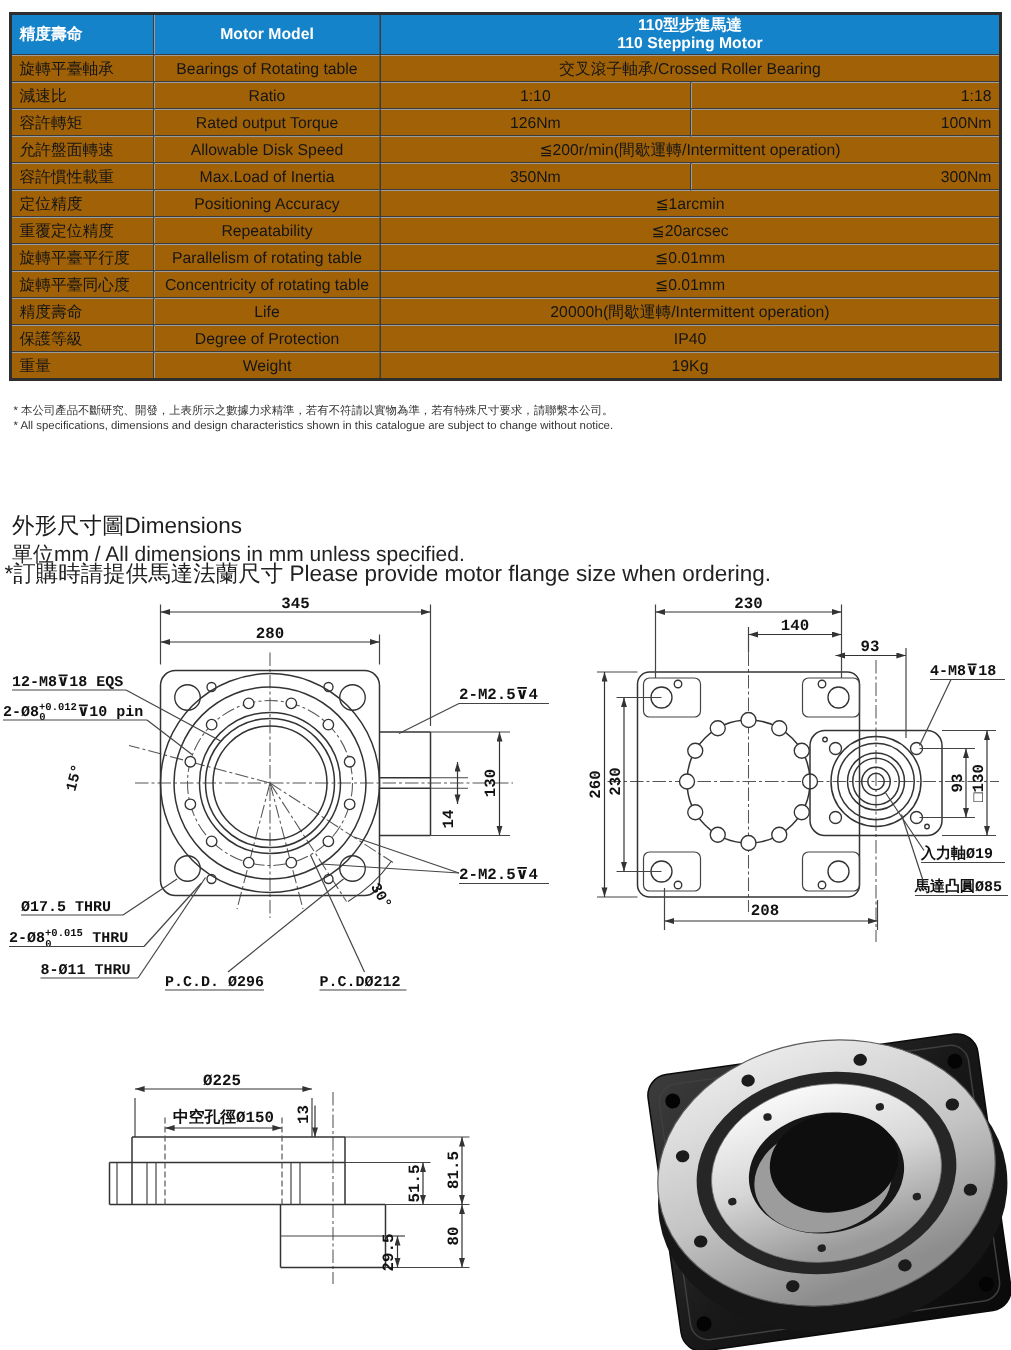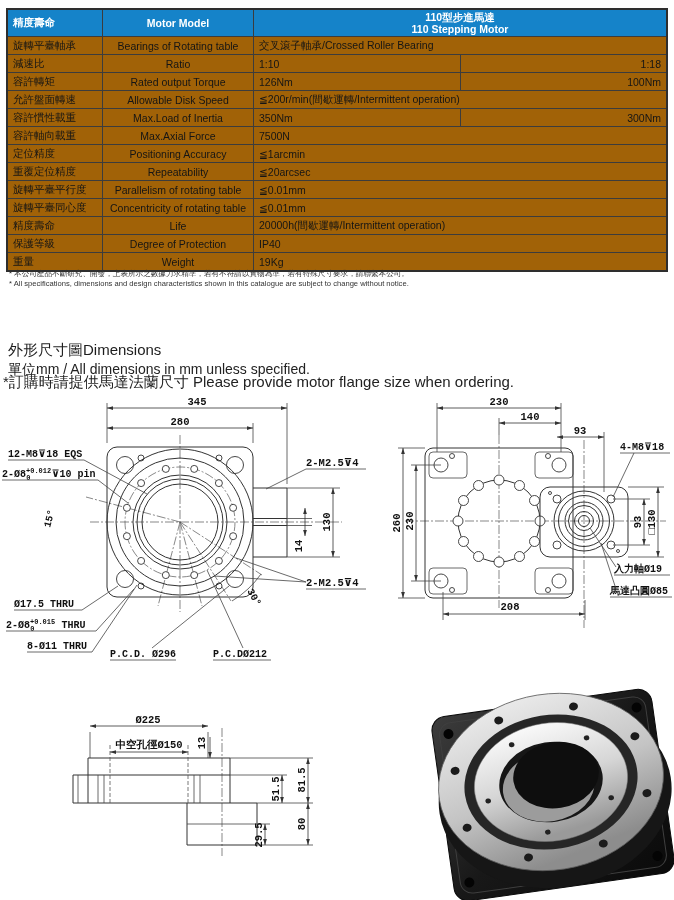--- a/index.html
+++ b/index.html
@@ -7,21 +7,21 @@
         font-family:"Liberation Sans","DejaVu Sans",sans-serif;color:#111;overflow:hidden;}
 
   
   .spec-wrap{position:absolute;left:6px;top:8px;}
   table.spec{border-collapse:collapse;table-layout:fixed;width:662px;font-size:10.5px;
              border:2px solid #2e2e2e;}
   table.spec td{border:1px solid #3c3c3c;height:17px;padding:0 5px;background:#a16207;
                 color:#151515;white-space:nowrap;overflow:hidden;}
   td.c1{width:84px;background:#d9e8f6;}
   td.c2{width:140px;text-align:center;}
-  td.v1{width:218px;text-align:left;}
+  td.v1{width:218px;text-align:center;}
   td.v2{width:210px;text-align:right;}
   tr.hdr td{background:#1583c9;color:#fff;font-weight:bold;height:26px;}
   tr.hdr td.model{text-align:center;line-height:12.5px;font-size:10.5px;}
 
   .footnotes{position:absolute;left:9px;top:269px;font-size:7.6px;line-height:10px;color:#333;}
 
   
   .dim-title{position:absolute;left:8px;top:341px;font-size:15px;color:#1c1c1c;}
   .dim-note1{position:absolute;left:8px;top:361px;font-size:14px;color:#222;}
   .dim-note2{position:absolute;left:3px;top:373px;font-size:15px;color:#222;}
@@ -75,25 +75,20 @@
       <tr>
         <td class="c1">允許盤面轉速</td>
         <td class="c2">Allowable Disk Speed</td>
         <td class="v1" colspan="2">≦200r/min(間歇運轉/Intermittent operation)</td>
       </tr>
       <tr>
         <td class="c1">容許慣性載重</td>
         <td class="c2">Max.Load of Inertia</td>
         <td class="v1">350Nm</td>
         <td class="v2">300Nm</td>
-      </tr>
-      <tr>
-        <td class="c1">容許軸向載重</td>
-        <td class="c2">Max.Axial Force</td>
-        <td class="v1" colspan="2">7500N</td>
       </tr>
       <tr>
         <td class="c1">定位精度</td>
         <td class="c2">Positioning Accuracy</td>
         <td class="v1" colspan="2">≦1arcmin</td>
       </tr>
       <tr>
         <td class="c1">重覆定位精度</td>
         <td class="c2">Repeatability</td>
         <td class="v1" colspan="2">≦20arcsec</td>

